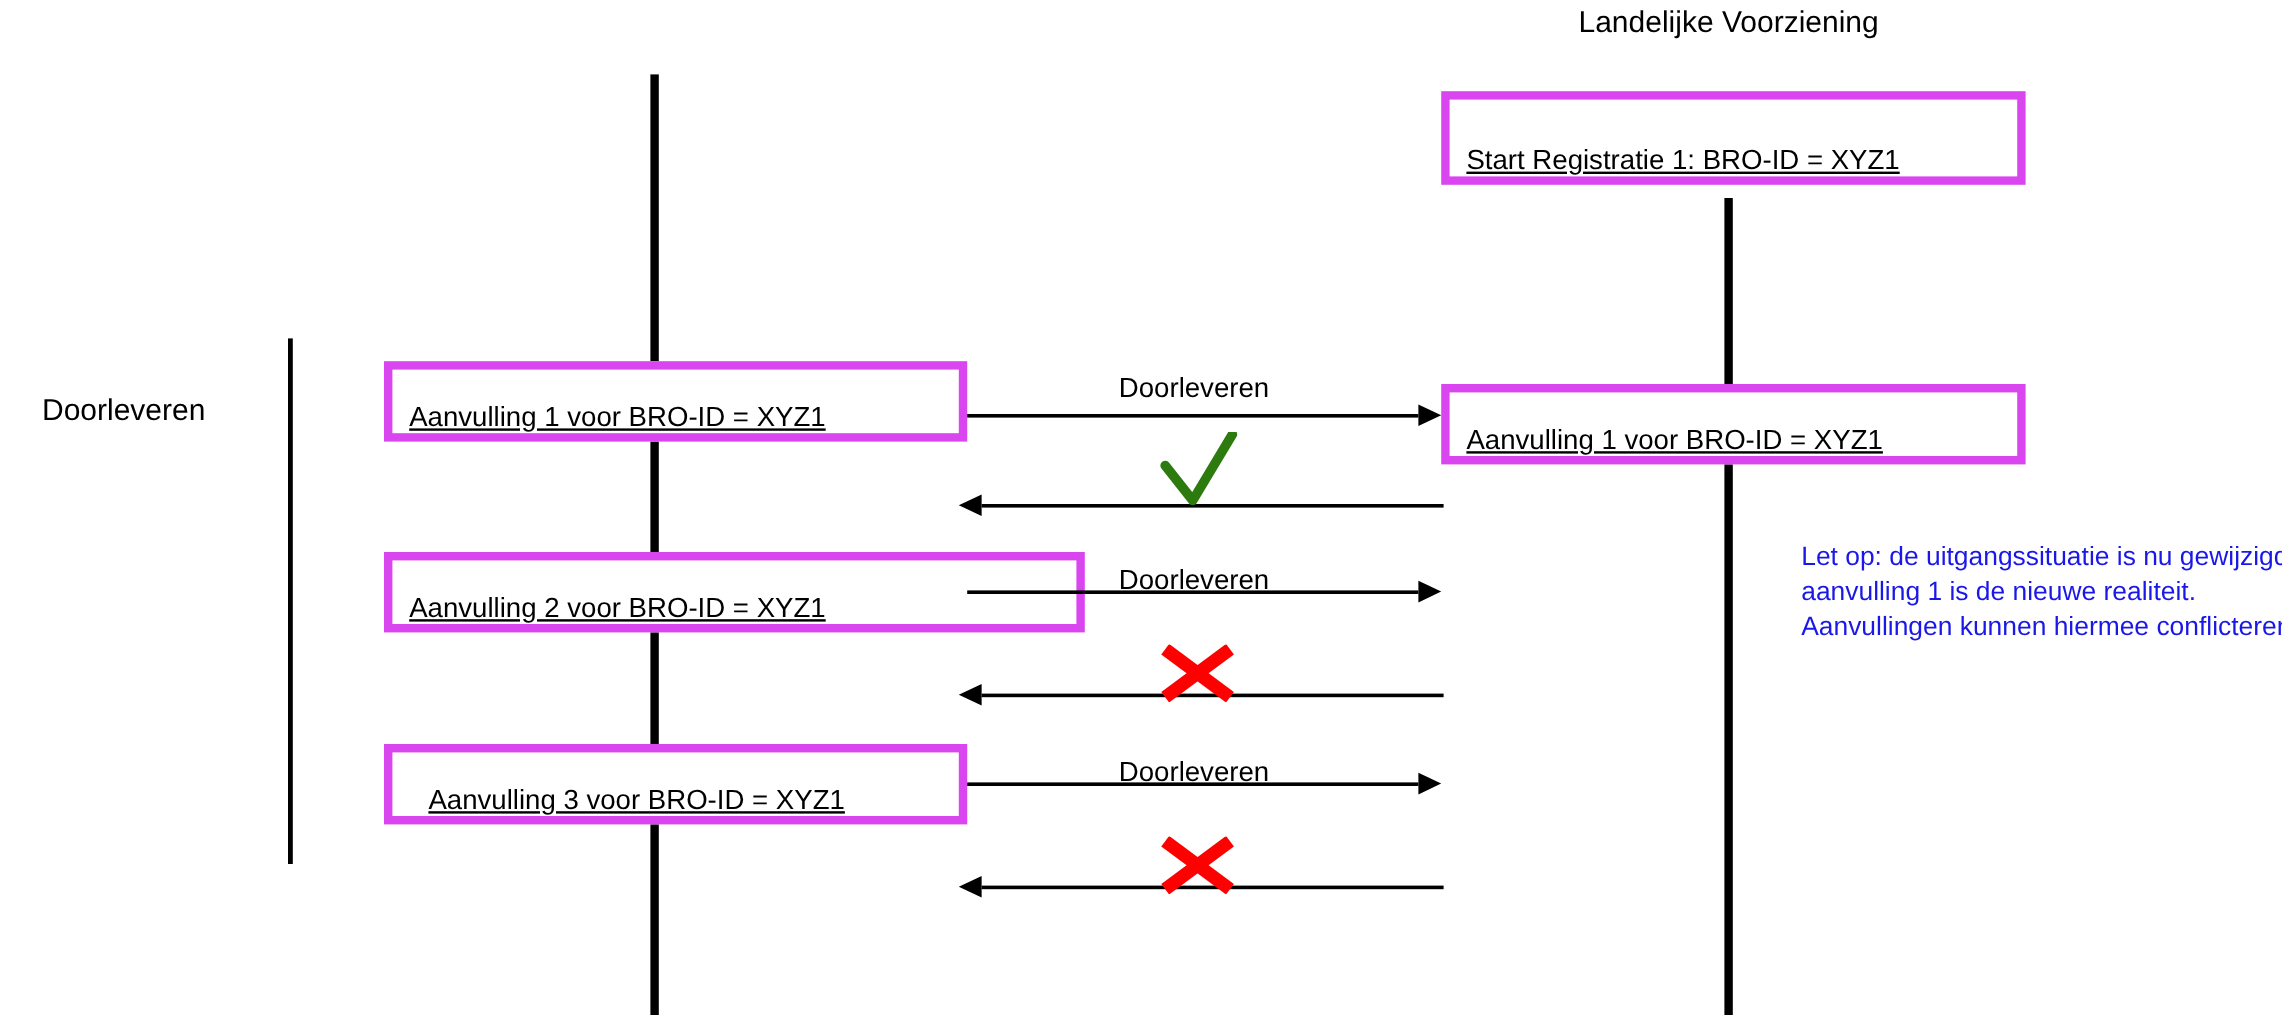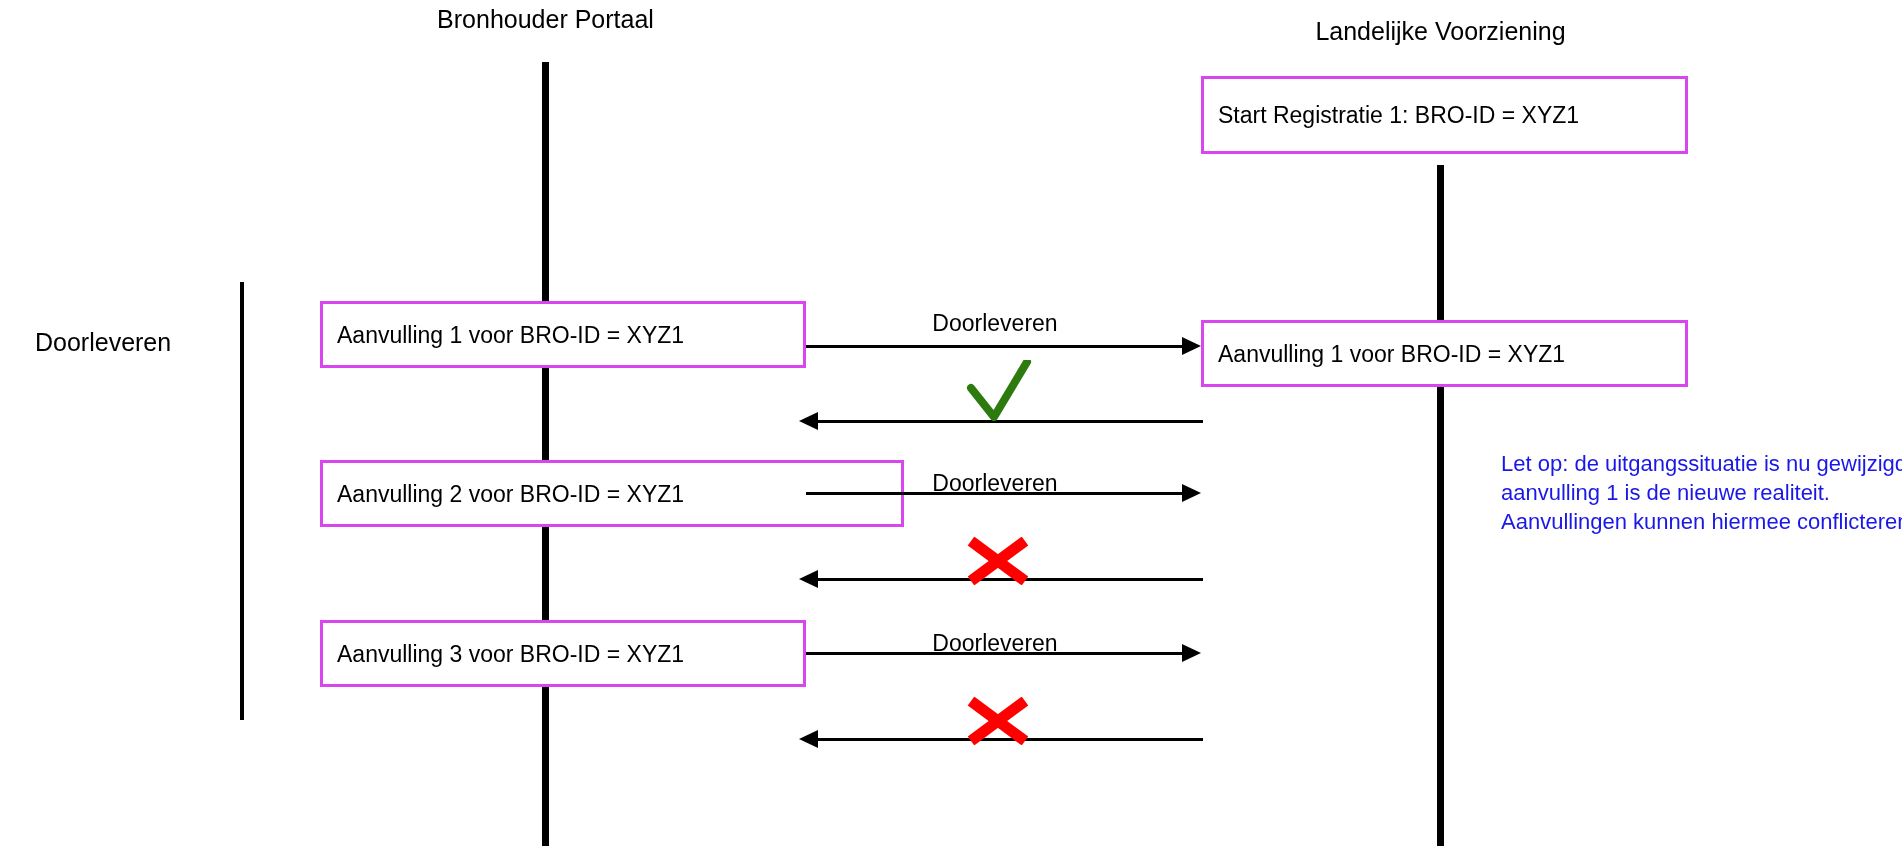--- a/index.html
+++ b/index.html
@@ -48,24 +48,25 @@
     font-size: 25px;
     line-height: 30px;
     white-space: nowrap;
     color: #000;
   }
 
   
   .msg-box {
     position: absolute;
     box-sizing: border-box;
-    border: 3px solid #d946ef;
+    border: 7px solid #d946ef;
     background: #ffffff;
     display: flex;
-    align-items: center;
+    align-items: flex-end;
+    text-decoration: underline;
   }
   .msg-box-label {
     font-size: 23px;
     line-height: 28px;
     padding-left: 14px;
     color: #000;
     white-space: nowrap;
   }
 
   
@@ -111,23 +112,22 @@
     line-height: 29px;
     color: #1a18e8;
     width: 420px;
   }
 </style>
 </head>
 <body>
 
 <div id="canvas">
 
-  <div class="col-header" style="left:313px; top:4px; width:465px;">Bronhouder Portaal</div>
 
-  <div class="col-header" style="left:1208px; top:4px; width:465px;margin-top:12px;">Landelijke Voorziening</div>
+  <div class="col-header" style="left:1208px; top:4px; width:465px;">Landelijke Voorziening</div>
 
   <div class="lifeline" style="left:542px; top:62px; height:784px;"></div>
 
   <div class="lifeline" style="left:1437px; top:165px; height:681px;"></div>
 
   <div class="bracket-line" style="left:240px; top:282px; height:438px;"></div>
 
   <div class="bracket-label" style="left:35px; top:327px;">Doorleveren</div>
 
   <div class="msg-box" style="left:1201px; top:76px; width:487px; height:78px;">
@@ -166,21 +166,21 @@
   <div class="arrow-line" style="left:818px; top:578px; width:385px;"></div>
   <div class="arrow-head left" style="left:799px; top:570px;"></div>
 
   <div class="glyph" style="left:965px; top:537px; width:66px; height:48px;">
     <svg width="66" height="48" viewBox="0 0 66 48">
       <line x1="6" y1="4" x2="60" y2="44" stroke="#ff0000" stroke-width="11" stroke-linecap="butt"></line>
       <line x1="60" y1="4" x2="6" y2="44" stroke="#ff0000" stroke-width="11" stroke-linecap="butt"></line>
     </svg>
   </div>
 
-  <div class="msg-box" style="left:320px; top:620px; width:486px; height:67px;">
+  <div class="msg-box" style="left:320px; top:620px; width:486px; height:67px;padding-left:16px;">
     <span class="msg-box-label">Aanvulling 3 voor BRO-ID = XYZ1</span>
   </div>
 
   <div class="arrow-line" style="left:806px; top:652px; width:376px;"></div>
   <div class="arrow-head right" style="left:1182px; top:644px;"></div>
   <div class="arrow-label" style="left:830px; top:630px; width:330px;">Doorleveren</div>
 
   <div class="arrow-line" style="left:818px; top:738px; width:385px;"></div>
   <div class="arrow-head left" style="left:799px; top:730px;"></div>
 

